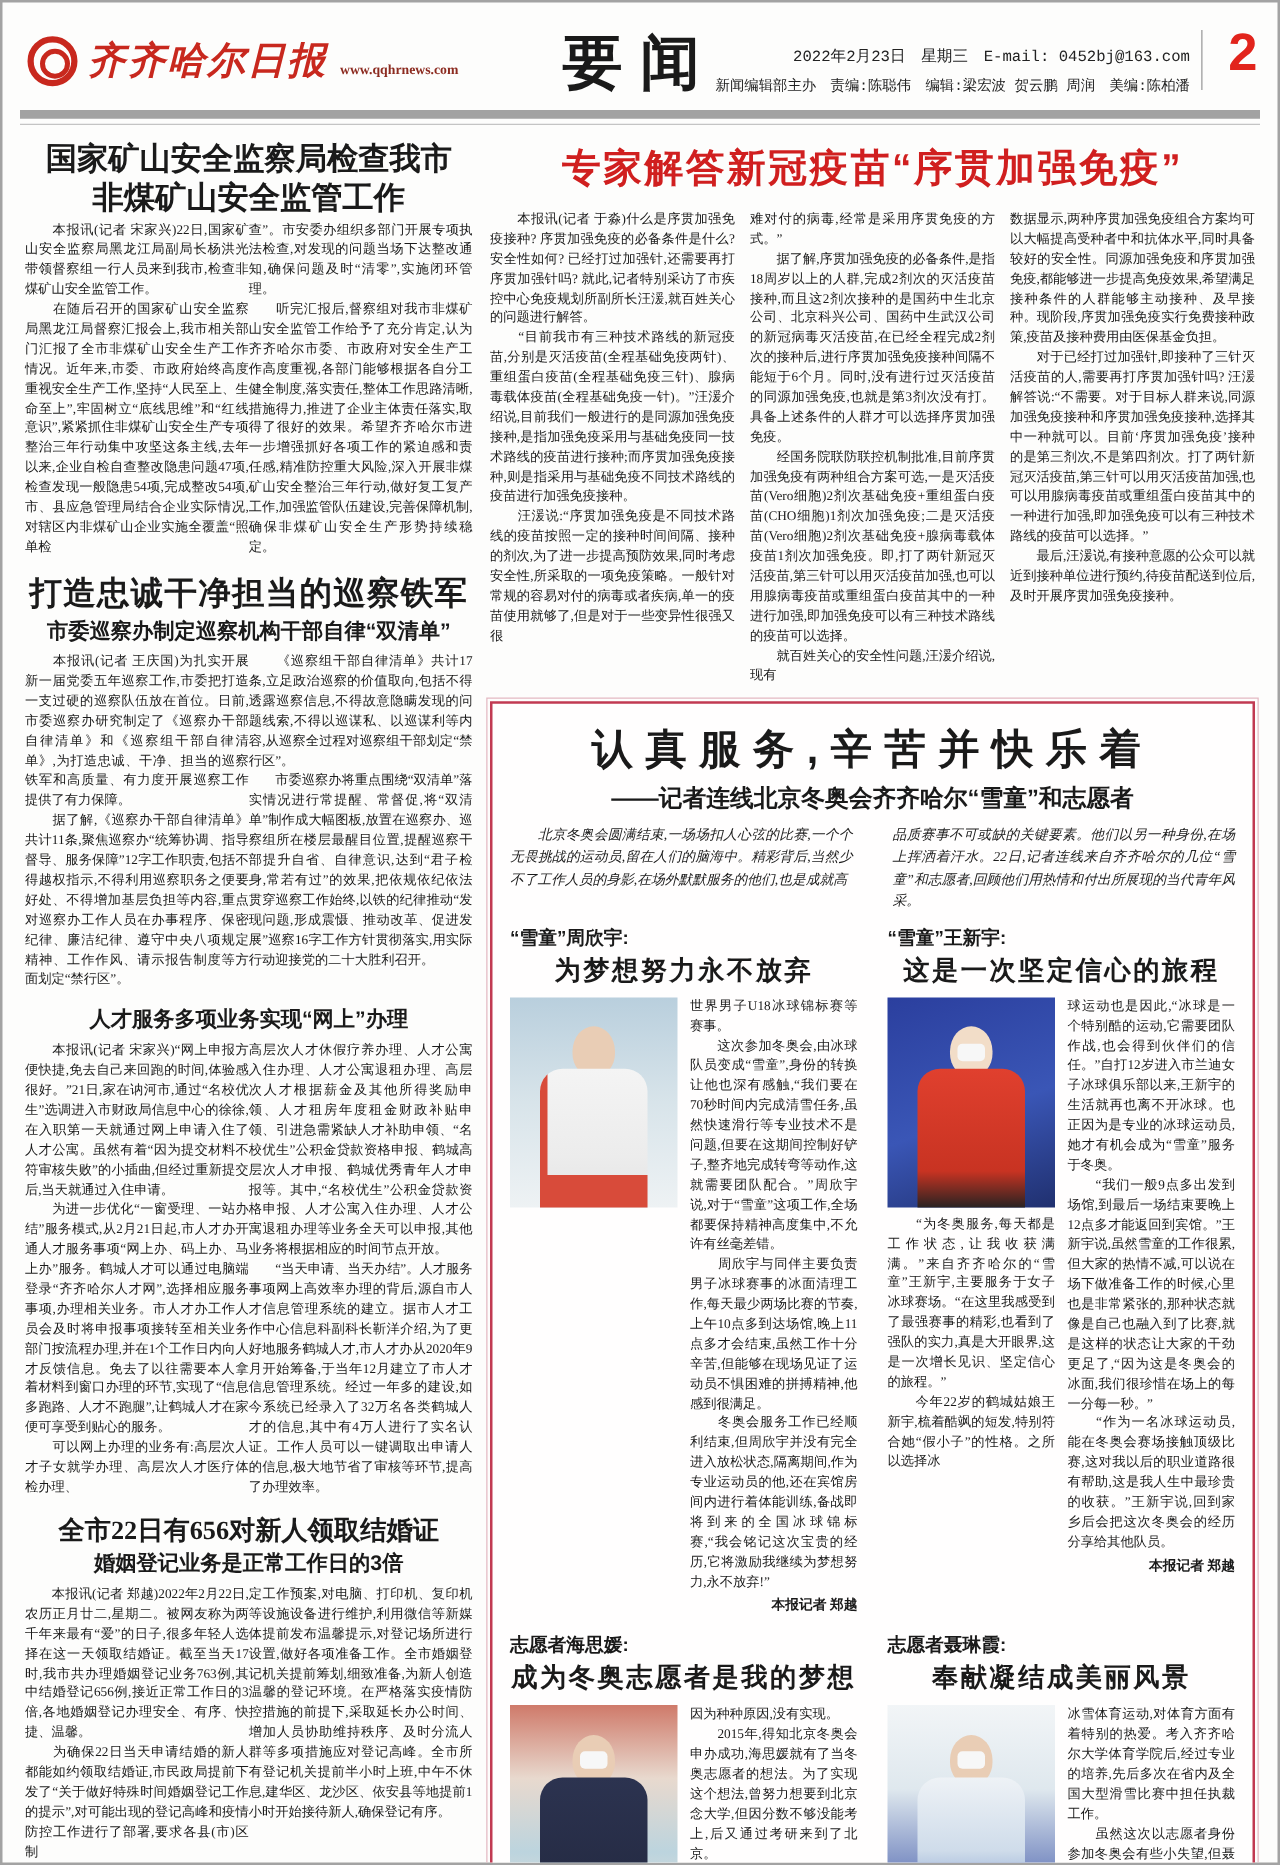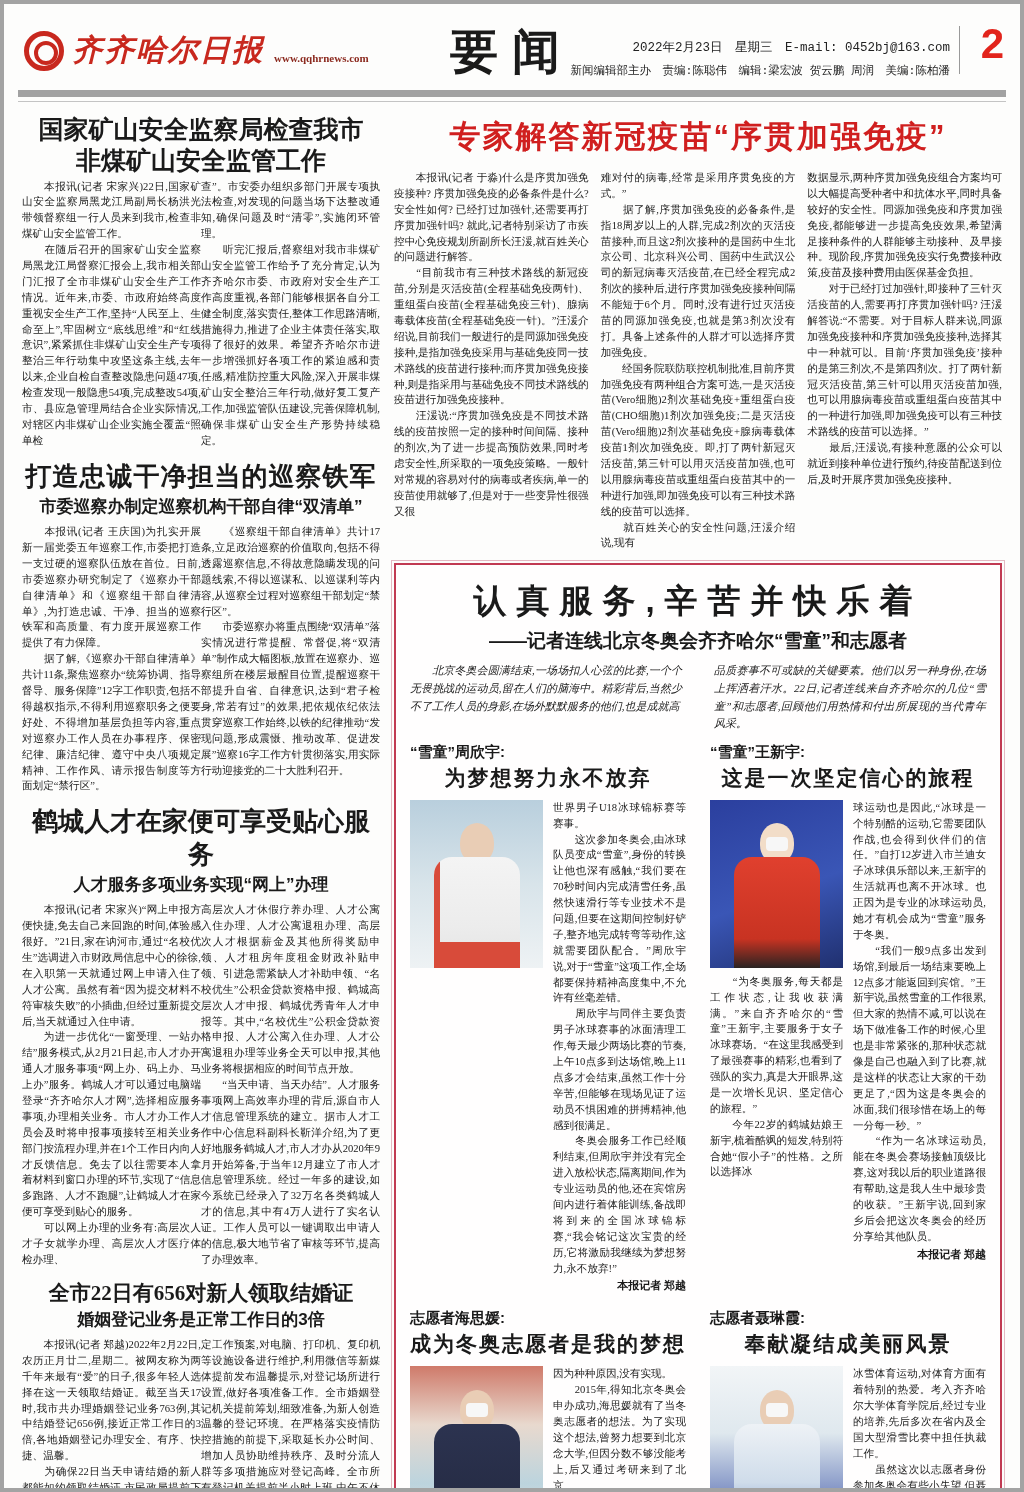--- a/index.html
+++ b/index.html
@@ -1,17 +1,17 @@
 <!DOCTYPE html>
 <html><head>
 <meta charset="utf-8">
 <style>
   html,body{margin:0;padding:0;background:#e8e8e8;}
   .page{position:relative;width:1024px;height:1492px;margin:0 auto;background:#fdfdfc;
-        border:4px solid #a3a3a3;box-sizing:border-box;overflow:hidden;
+        border:2px solid #a3a3a3;box-sizing:border-box;overflow:hidden;
         font-family:"Liberation Serif","DejaVu Serif",serif;color:#1a1a1a;}
   
   .hdr{position:relative;height:64px;margin:14px 14px 0 14px;}
   .masthead{position:absolute;left:6px;top:12px;display:flex;align-items:center;gap:8px;}
   .logo-ring{width:40px;height:40px;border:5px solid #c8281e;border-radius:50%;
              position:relative;box-sizing:border-box;}
   .logo-ring::after{content:"";position:absolute;left:5px;top:5px;width:16px;height:16px;
              border:4px solid #c8281e;border-radius:50%;}
   .paper-name{font-size:30px;font-weight:bold;color:#c8281e;font-style:italic;
               letter-spacing:2px;font-family:"Liberation Serif",serif;}
@@ -126,21 +126,20 @@
         <div class="h-sub">市委巡察办制定巡察机构干部自律“双清单”</div>
         <div class="twocol">
           <div class="body-txt">　　本报讯(记者 王庆国)为扎实开展新一届党委五年巡察工作,市委把打造一支过硬的巡察队伍放在首位。日前,市委巡察办研究制定了《巡察办干部自律清单》和《巡察组干部自律清单》,为打造忠诚、干净、担当的巡察铁军和高质量、有力度开展巡察工作提供了有力保障。
 　　据了解,《巡察办干部自律清单》共计11条,聚焦巡察办“统筹协调、指导督导、服务保障”12字工作职责,包括不得越权指示,不得利用巡察职务之便要好处、不得增加基层负担等内容,重点对巡察办工作人员在办事程序、保密纪律、廉洁纪律、遵守中央八项规定精神、工作作风、请示报告制度等方面划定“禁行区”。</div>
           <div class="body-txt">　　《巡察组干部自律清单》共计17条,立足政治巡察的价值取向,包括不得透露巡察信息,不得故意隐瞒发现的问题线索,不得以巡谋私、以巡谋利等内容,从巡察全过程对巡察组干部划定“禁行区”。
 　　市委巡察办将重点围绕“双清单”落实情况进行常提醒、常督促,将“双清单”制作成大幅图板,放置在巡察办、巡察组所在楼层最醒目位置,提醒巡察干部提升自省、自律意识,达到“君子检身,常若有过”的效果,把依规依纪依法贯穿巡察工作始终,以铁的纪律推动“发现问题,形成震慑、推动改革、促进发展”巡察16字工作方针贯彻落实,用实际行动迎接党的二十大胜利召开。</div>
         </div>
       </article>
 
       <article>
-        <h2 class="h-main h1c">鹤城人才在家便可享受贴心服务</h2>
         <div class="h-sub">人才服务多项业务实现“网上”办理</div>
         <div class="twocol">
           <div class="body-txt">　　本报讯(记者 宋家兴)“网上申报方便快捷,免去自己来回跑的时间,体验感很好。”21日,家在讷河市,通过“名校优生”选调进入市财政局信息中心的徐徐,在入职第一天就通过网上申请入住了人才公寓。虽然有着“因为提交材料不符审核失败”的小插曲,但经过重新提交后,当天就通过入住申请。
 　　为进一步优化“一窗受理、一站办结”服务模式,从2月21日起,市人才办开通人才服务事项“网上办、码上办、马上办”服务。鹤城人才可以通过电脑端登录“齐齐哈尔人才网”,选择相应服务事项,办理相关业务。市人才办工作人员会及时将申报事项接转至相关业务部门按流程办理,并在1个工作日内向人才反馈信息。免去了以往需要本人拿着材料到窗口办理的环节,实现了“信息多跑路、人才不跑腿”,让鹤城人才在家便可享受到贴心的服务。
 　　可以网上办理的业务有:高层次人才子女就学办理、高层次人才医疗体检办理、</div>
           <div class="body-txt">高层次人才休假疗养办理、人才公寓入住办理、人才公寓退租办理、高层次人才根据薪金及其他所得奖励申领、人才租房年度租金财政补贴申领、引进急需紧缺人才补助申领、“名校优生”公积金贷款资格申报、鹤城高层次人才申报、鹤城优秀青年人才申报等。其中,“名校优生”公积金贷款资格申报、人才公寓入住办理、人才公寓退租办理等业务全天可以申报,其他业务将根据相应的时间节点开放。
 　　“当天申请、当天办结”。人才服务事项网上高效率办理的背后,源自市人才信息管理系统的建立。据市人才工作中心信息科副科长靳洋介绍,为了更好地服务鹤城人才,市人才办从2020年9月开始筹备,于当年12月建立了市人才信息管理系统。经过一年多的建设,如今系统已经录入了32万名各类鹤城人才的信息,其中有4万人进行了实名认证。工作人员可以一键调取出申请人的信息,极大地节省了审核等环节,提高了办理效率。</div>
         </div>
       </article>
 

